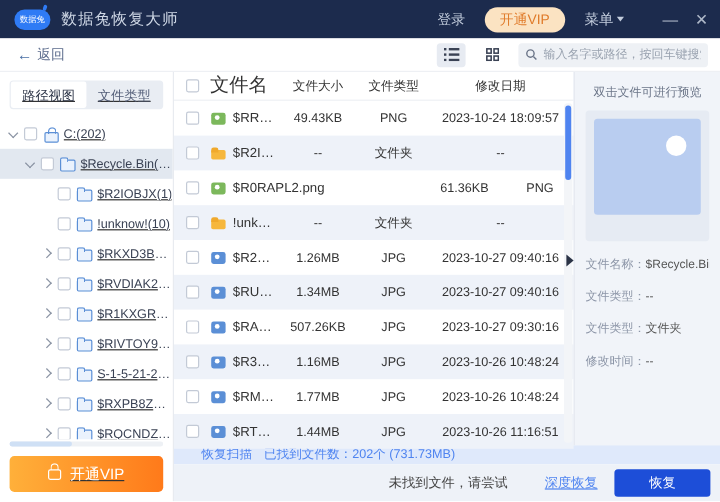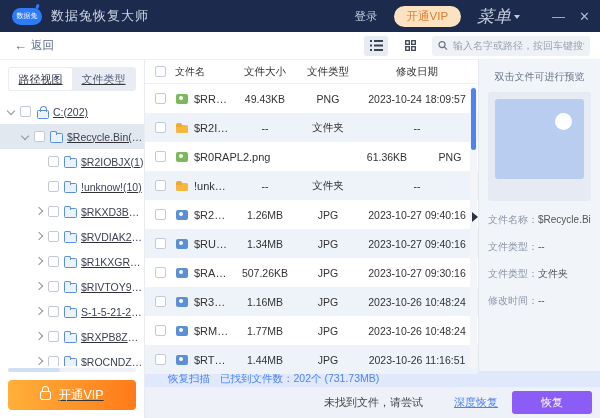--- a/index.html
+++ b/index.html
@@ -7,21 +7,21 @@
   .window { width:600px; height:418px; display:flex; flex-direction:column; background:#fff; overflow:hidden; font-size:11px; color:#333; }
 
   
   .titlebar { height:32px; background:#1c2b4d; display:flex; align-items:center; padding:0 10px 0 12px; flex:0 0 32px; }
   .logo { height:17px; min-width:30px; background:#2f7bf5; border-radius:9px; color:#fff; font-size:7px; display:flex; align-items:center; justify-content:center; padding:0 4px; position:relative; }
   .logo:after { content:""; position:absolute; top:-4px; right:3px; width:3px; height:5px; background:#2f7bf5; border-radius:2px; transform:rotate(20deg); }
   .app-title { color:#cdd6e4; font-size:13px; margin-left:9px; letter-spacing:1px; }
   .tb-spacer { flex:1; }
   .tb-link { color:#c3cddd; font-size:11.5px; margin-right:16px; cursor:pointer; }
   .vip-pill { background:#fbe3c2; color:#e07b2a; font-size:11.5px; padding:3px 13px; border-radius:11px; margin-right:16px; cursor:pointer; }
-  .menu-link { color:#c3cddd; font-size:17px; margin-right:18px; cursor:pointer;font-style:italic; }
+  .menu-link { color:#c3cddd; font-size:12px; margin-right:18px; cursor:pointer; }
   .menu-caret { display:inline-block; width:0; height:0; border-left:3.5px solid transparent; border-right:3.5px solid transparent; border-top:4px solid #c3cddd; margin-left:3px; vertical-align:middle; }
   .win-btn { color:#aeb8c8; font-size:13px; margin-left:14px; cursor:pointer; line-height:1; }
 
   
   .toolbar { height:28px; background:#fff; display:flex; align-items:center; padding:0 10px 0 14px; flex:0 0 28px; border-bottom:1px solid #eef0f4; }
   .back { display:flex; align-items:center; color:#5b6b8c; font-size:11.5px; cursor:pointer; }
   .back-arrow { font-size:13px; margin-right:4px; color:#4a6fa5; }
   .view-btn { width:24px; height:20px; border-radius:3px; display:flex; align-items:center; justify-content:center; margin-right:10px; cursor:pointer; }
   .view-btn.active { background:#e7ebf2; }
   .search-box { width:158px; height:20px; background:#eef1f5; border-radius:3px; display:flex; align-items:center; padding:0 6px; }
@@ -71,41 +71,41 @@
   .table-area { flex:1; display:flex; flex-direction:column; min-width:0; position:relative; }
   .t-head { height:24px; display:flex; align-items:center; border-bottom:1px solid #eef0f4; flex:0 0 24px; color:#333; }
   .t-row { height:29px; display:flex; align-items:center; flex:0 0 29px; }
   .t-row.alt { background:#eef2f9; }
   .c-check { width:30px; flex:0 0 30px; display:flex; justify-content:center; }
   .c-name { flex:1; display:flex; align-items:center; min-width:0; font-size:11px; }
   .c-name .nm { margin-left:5px; overflow:hidden; text-overflow:ellipsis; white-space:nowrap; }
   .c-size { width:70px; flex:0 0 70px; text-align:center; font-size:10.5px; }
   .c-type { width:56px; flex:0 0 56px; text-align:center; font-size:10.5px; }
   .c-date { width:122px; flex:0 0 122px; text-align:center; font-size:10.5px; }
-  .t-head .c-name { font-size:10px; }
+  .t-head .c-name { font-size:16px; }
   .vscroll { position:absolute; right:1px; top:26px; width:7px; height:calc(100% - 28px); background:#f3f5f8; border-radius:3px; }
   .vscroll .thumb { position:absolute; top:2px; left:1px; width:5px; height:62px; background:#4f84f0; border-radius:3px; }
 
   .preview { width:122px; flex:0 0 122px; background:#f1f4f9; border-left:1px solid #e4e8ef; position:relative; padding:10px 9px; }
   .collapse-handle { position:absolute; left:-7px; top:152px; width:0; height:0; border-top:5px solid transparent; border-bottom:5px solid transparent; border-left:6px solid #2b3346; cursor:pointer; }
   .pv-hint { text-align:center; color:#6b7588; font-size:10px; margin-bottom:8px; }
   .pv-box { background:#e6ebf3; border-radius:3px; padding:7px 7px 22px 7px; }
   .pv-img { height:80px; background:#b9cdf0; border-radius:3px; position:relative; }
   .pv-img:after { content:""; position:absolute; right:12px; top:14px; width:17px; height:17px; background:#fff; border-radius:50%; }
   .pv-fields { margin-top:12px; }
   .pv-field { font-size:10px; color:#8d96a8; margin-bottom:13px; white-space:nowrap; overflow:hidden; }
   .pv-field .val { color:#555; }
 
   
   .status-strip { height:16px; background:#dfe9fb; display:flex; align-items:center; padding:0 23px; flex:0 0 16px; color:#4f84f0; font-size:10.5px; }
   .status-strip .found { margin-left:10px; }
   .bottom-bar { height:31px; background:#eef2f8; display:flex; align-items:center; justify-content:flex-end; padding:0 8px; flex:0 0 31px; }
   .nf-text { color:#444; font-size:11px; }
   .deep-link { color:#4f84f0; font-size:11px; text-decoration:underline; cursor:pointer; margin-right:14px;margin-left:31px; }
-  .recover-btn { width:80px; height:23px; background:#8b5cf6; color:#fff; border:none; border-radius:3px; font-size:11px; cursor:pointer; font-family:"Liberation Sans", sans-serif; }
+  .recover-btn { width:80px; height:23px; background:#1d4ed8; color:#fff; border:none; border-radius:3px; font-size:11px; cursor:pointer; font-family:"Liberation Sans", sans-serif; }
 
   svg { display:block; }
 </style>
 </head>
 <body>
 
 <div class="window">
 
   <div class="titlebar">
     <div class="logo">

